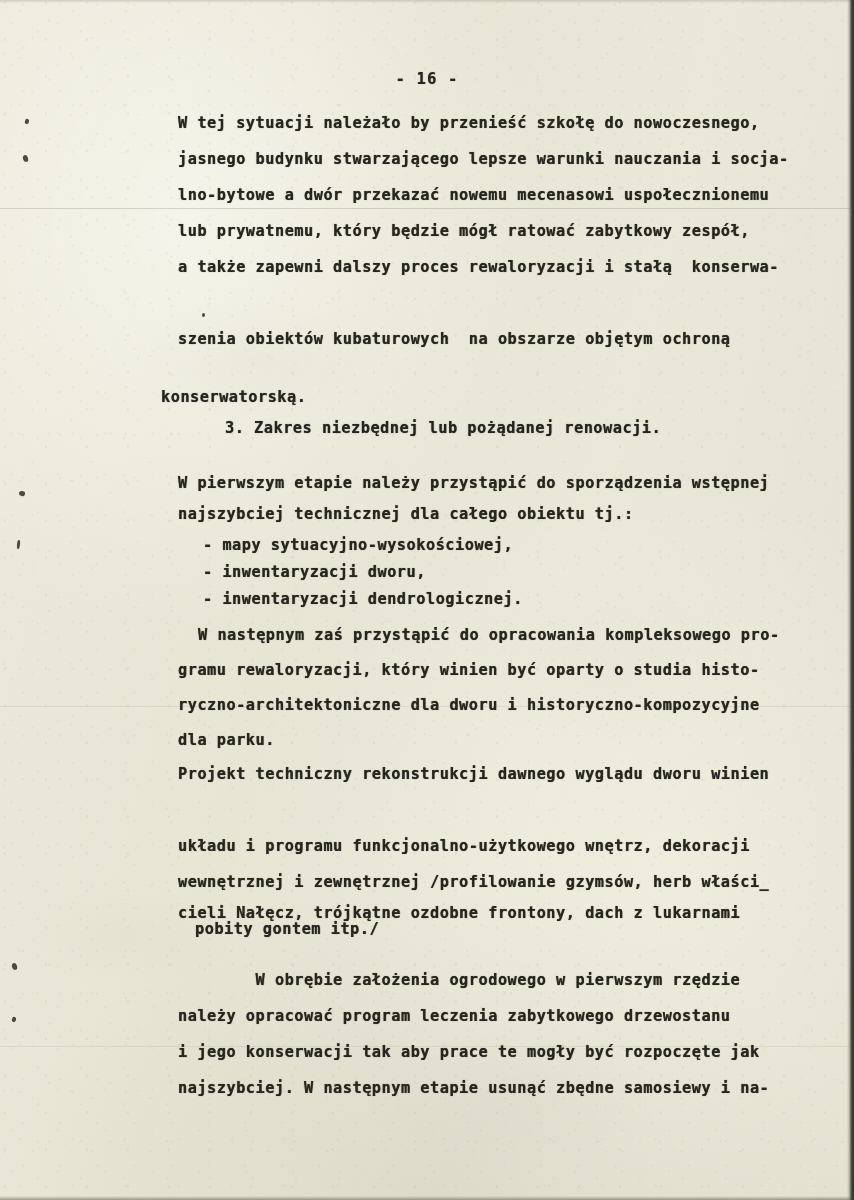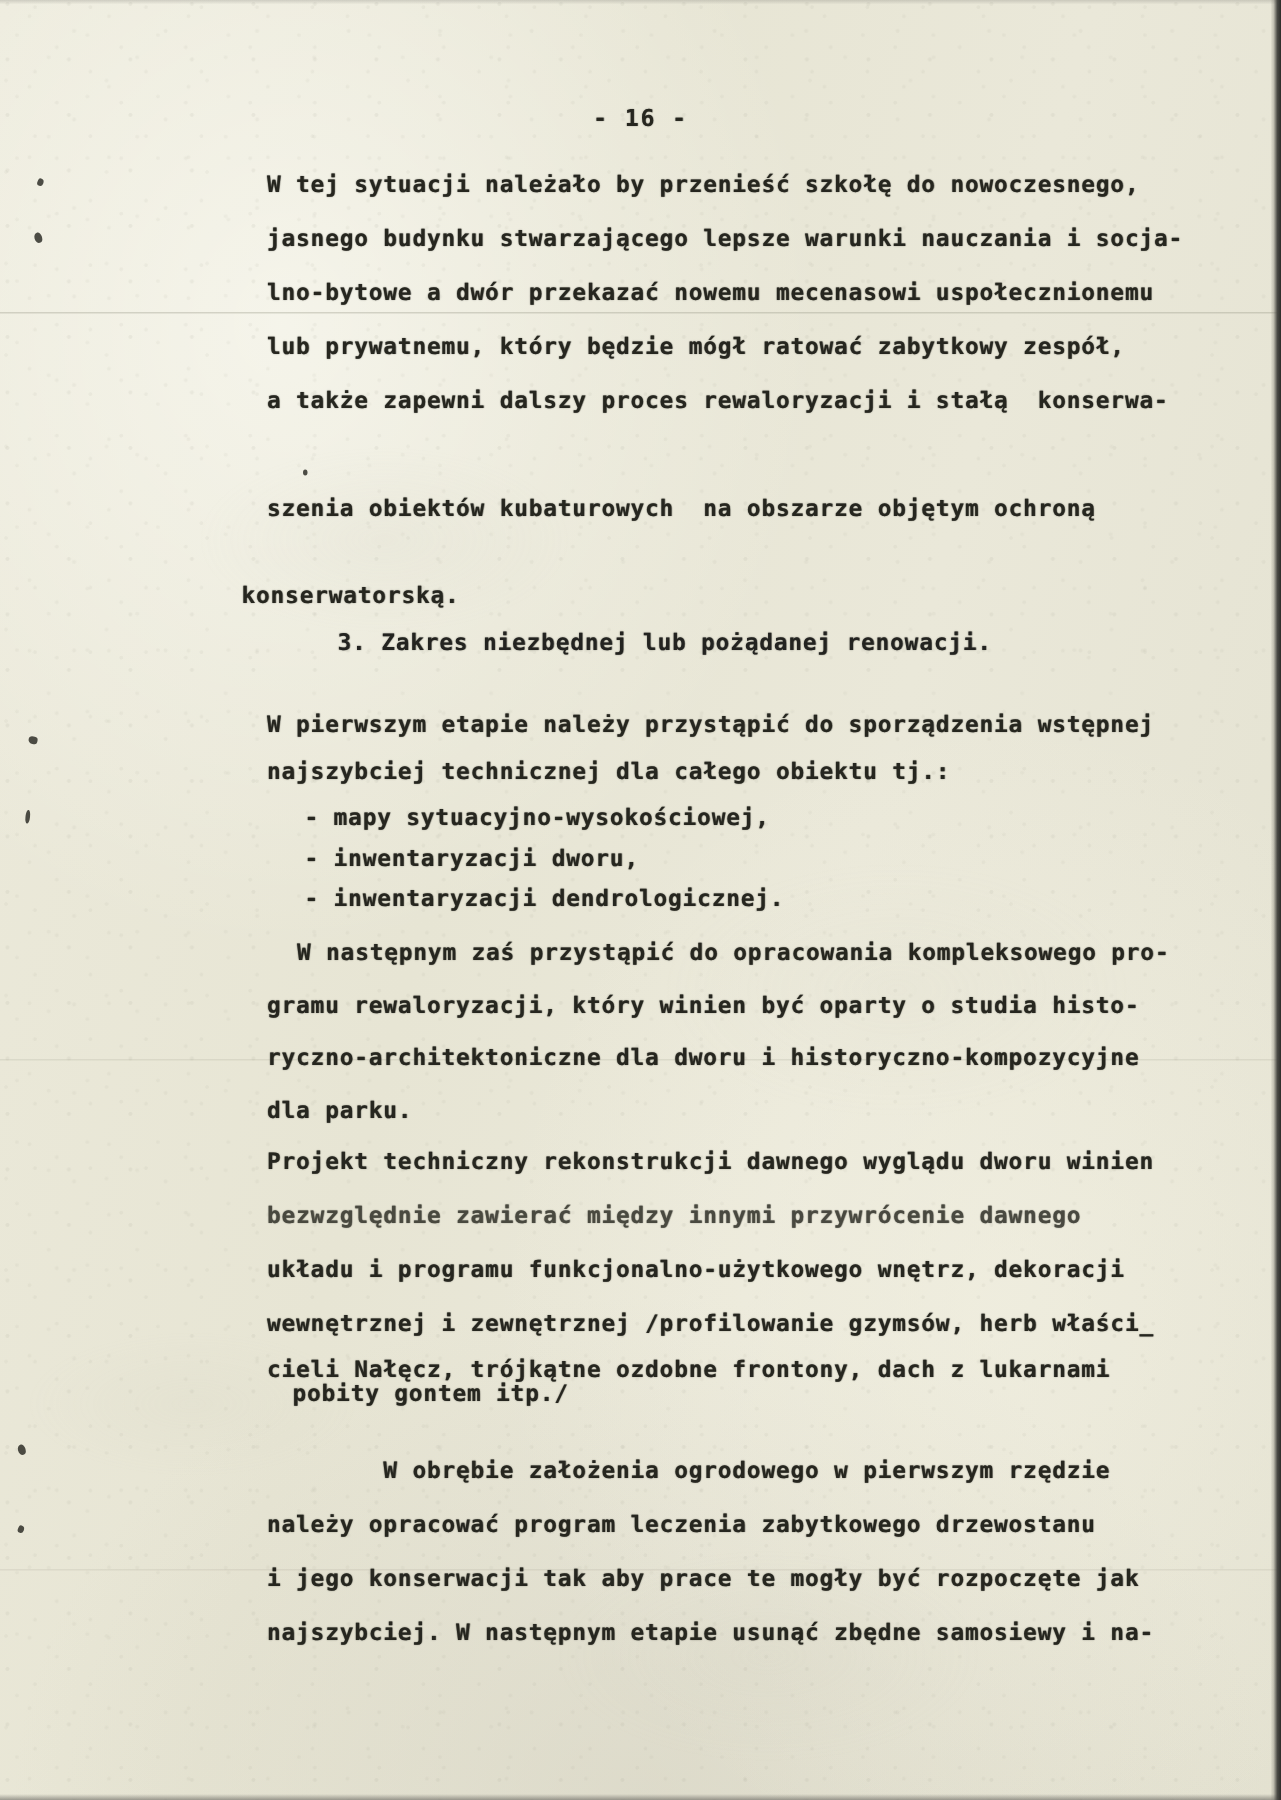--- a/index.html
+++ b/index.html
@@ -187,21 +187,20 @@
     <div class="line" style="top:538px; left:203px;">- mapy sytuacyjno-wysokościowej,</div>
     <div class="line" style="top:565px; left:203px;">- inwentaryzacji dworu,</div>
     <div class="line" style="top:592px; left:203px;">- inwentaryzacji dendrologicznej.</div>
 
     <div class="line" style="top:628px; left:178px;margin-left:20px;">W następnym zaś przystąpić do opracowania kompleksowego pro-</div>
     <div class="line" style="top:663px; left:178px;">gramu rewaloryzacji, który winien być oparty o studia histo-</div>
     <div class="line" style="top:698px; left:178px;">ryczno-architektoniczne dla dworu i historyczno-kompozycyjne</div>
     <div class="line" style="top:733px; left:178px;">dla parku.</div>
 
     <div class="line" style="top:767px; left:178px;">Projekt techniczny rekonstrukcji dawnego wyglądu dworu winien</div>
-    <div class="line faint" style="top:803px; left:178px;">bezwzględnie zawierać między innymi przywrócenie dawnego</div>
     <div class="line" style="top:839px; left:178px;">układu i programu funkcjonalno-użytkowego wnętrz, dekoracji</div>
     <div class="line" style="top:875px; left:178px;">wewnętrznej i zewnętrznej /profilowanie gzymsów, herb właści_</div>
     <div class="line" style="top:906px; left:178px;text-align:right;">cieli Nałęcz, trójkątne ozdobne frontony, dach z lukarnami</div>
     <div class="line" style="top:922px; left:178px;padding-left:17px;">pobity gontem itp./</div>
 
     <div class="line" style="top:973px; left:178px;">        W obrębie założenia ogrodowego w pierwszym rzędzie</div>
     <div class="line" style="top:1009px; left:178px;">należy opracować program leczenia zabytkowego drzewostanu</div>
     <div class="line" style="top:1045px; left:178px;">i jego konserwacji tak aby prace te mogły być rozpoczęte jak</div>
     <div class="line" style="top:1081px; left:178px;">najszybciej. W następnym etapie usunąć zbędne samosiewy i na-</div>
 

